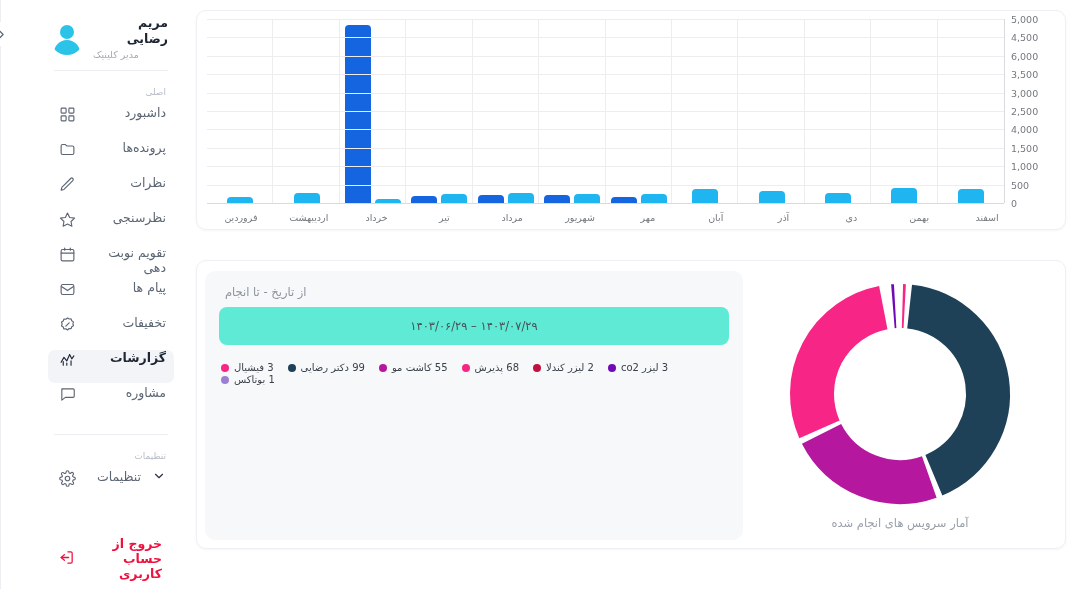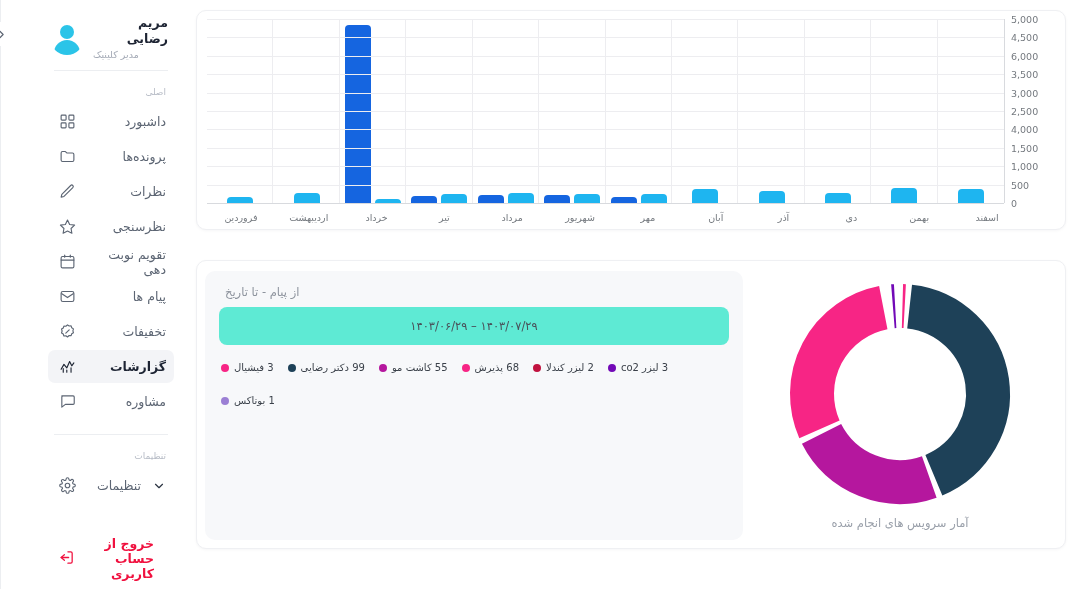--- a/index.html
+++ b/index.html
@@ -37,37 +37,37 @@
     width: 24px; height: 24px; border-radius: 50%;
     background: #ffffff; display: flex; align-items: center; justify-content: center;
     color: #5c6573; font-size: 13px; cursor: pointer; z-index: 5; }
 
   .divider { height: 1px; background: #eceef1; margin: 8px 14px 0 14px; }
 
   .nav-section { padding: 10px 0 0 0; }
   .sec-label { font-size: 9px; color: #b7bcc6; 
     padding: 6px 16px 6px 0; letter-spacing: .2px; }
 
-  .nav-item { display: flex; flex-direction: row-reverse; align-items: center;
+  .nav-item { display: flex; flex-direction: row-reverse; align-items: flex-start;
     justify-content: flex-start; gap: 11px;
     height: 33px; margin: 2px 8px; padding: 0 8px 0 10px;
     border-radius: 7px; cursor: pointer; color: #5c6573; font-size: 12.5px; }
   .nav-item .ico { width: 18px; height: 18px; flex: 0 0 18px;
     display: flex; align-items: center; justify-content: center; }
   .nav-item .ico svg { width: 17px; height: 17px; stroke: #5c6573;
     fill: none; stroke-width: 1.6; stroke-linecap: round; stroke-linejoin: round; }
   .nav-item .lbl { flex: 1; text-align: right; }
   .nav-item.active { background: #f3f4f7; color: #1d2433; font-weight: bold; }
   .nav-item.active .ico svg { stroke: #1d2433; }
   .chev-wrap { margin-right: auto; display: flex; align-items: center; }
   .chev-wrap svg { width: 14px; height: 14px; stroke: #2b3442; fill: none; stroke-width: 2;
     stroke-linecap: round; stroke-linejoin: round; }
 
   .logout { display: flex; flex-direction: row-reverse; align-items: center;
-    gap: 11px; height: 33px; margin: 0 20px 14px 8px; padding: 0 8px 0 10px;
+    gap: 11px; height: 33px; margin: 0 12px 14px 8px; padding: 0 8px 0 10px;
     color: #f0113f; font-size: 12.5px; font-weight: bold; cursor: pointer; text-align: right; }
   .logout .ico svg { width: 17px; height: 17px; stroke: #f0113f; fill: none;
     stroke-width: 1.8; stroke-linecap: round; stroke-linejoin: round; }
   .spacer { flex: 1 1 auto; }
 
   
   .main { flex: 1 1 auto; height: 589px; background: #ffffff;
     padding: 10px 14px 0 14px; overflow: hidden; position: relative; }
 
   .card { background: #ffffff; border: 1px solid #eff0f3; border-radius: 10px;
@@ -103,21 +103,21 @@
     flex-direction: row-reverse; padding: 10px 8px 8px 8px; position: relative; }
 
   .panel-left { width: 538px; flex: 0 0 538px; background: #f7f8fa;
     border-radius: 10px; padding: 12px 14px 14px 14px; }
   .range-label { text-align: left; font-size: 11.5px; color: #8e949e;
     padding: 2px 4px 8px 6px; direction: rtl; }
   .range-box { height: 38px; background: #5eead4; border-radius: 8px;
     display: flex; align-items: center; justify-content: center;
     font-size: 11.5px; color: #4a5059; letter-spacing: .4px; }
   .legend { display: flex; flex-direction: row-reverse; flex-wrap: wrap;
-    gap: 22px 14px; padding: 17px 2px 0 2px; }
+    gap: 1px 14px; padding: 17px 2px 0 2px; }
   .lg-item { display: flex; flex-direction: row-reverse; align-items: center;
     gap: 5px; font-size: 10px; color: #3a4049; white-space: nowrap; }
   .lg-dot { width: 8px; height: 8px; border-radius: 50%; flex: 0 0 8px; }
 
   .panel-right { flex: 1 1 auto; display: flex; flex-direction: column;
     align-items: center; justify-content: center; padding-bottom: 4px; }
   .donut-wrap { width: 232px; height: 232px; position: relative; }
   .donut-caption { font-size: 11.5px; color: #9aa0aa; margin-top: 6px; }
 </style>
 </head>
@@ -373,21 +373,21 @@
             <div class="xlabel">دی</div>
             <div class="xlabel">بهمن</div>
             <div class="xlabel">اسفند</div>
           </div>
       </div>
     </section>
 
     <section class="card lower-card">
 
       <div class="panel-left">
-        <div class="range-label">از پیام - تا تاریخ</div>
+        <div class="range-label">از تاریخ - تا انجام</div>
         <div class="range-box">۱۴۰۳/۰۷/۲۹ – ۱۴۰۳/۰۶/۲۹</div>
         <div class="legend" id="legend">
             <div class="lg-item">
               <span class="lg-dot" style="background: rgb(247, 37, 133);"></span>
               <span>3 فیشیال</span>
             </div>
             <div class="lg-item">
               <span class="lg-dot" style="background: rgb(30, 65, 88);"></span>
               <span>99 دکتر رضایی</span>
             </div>

